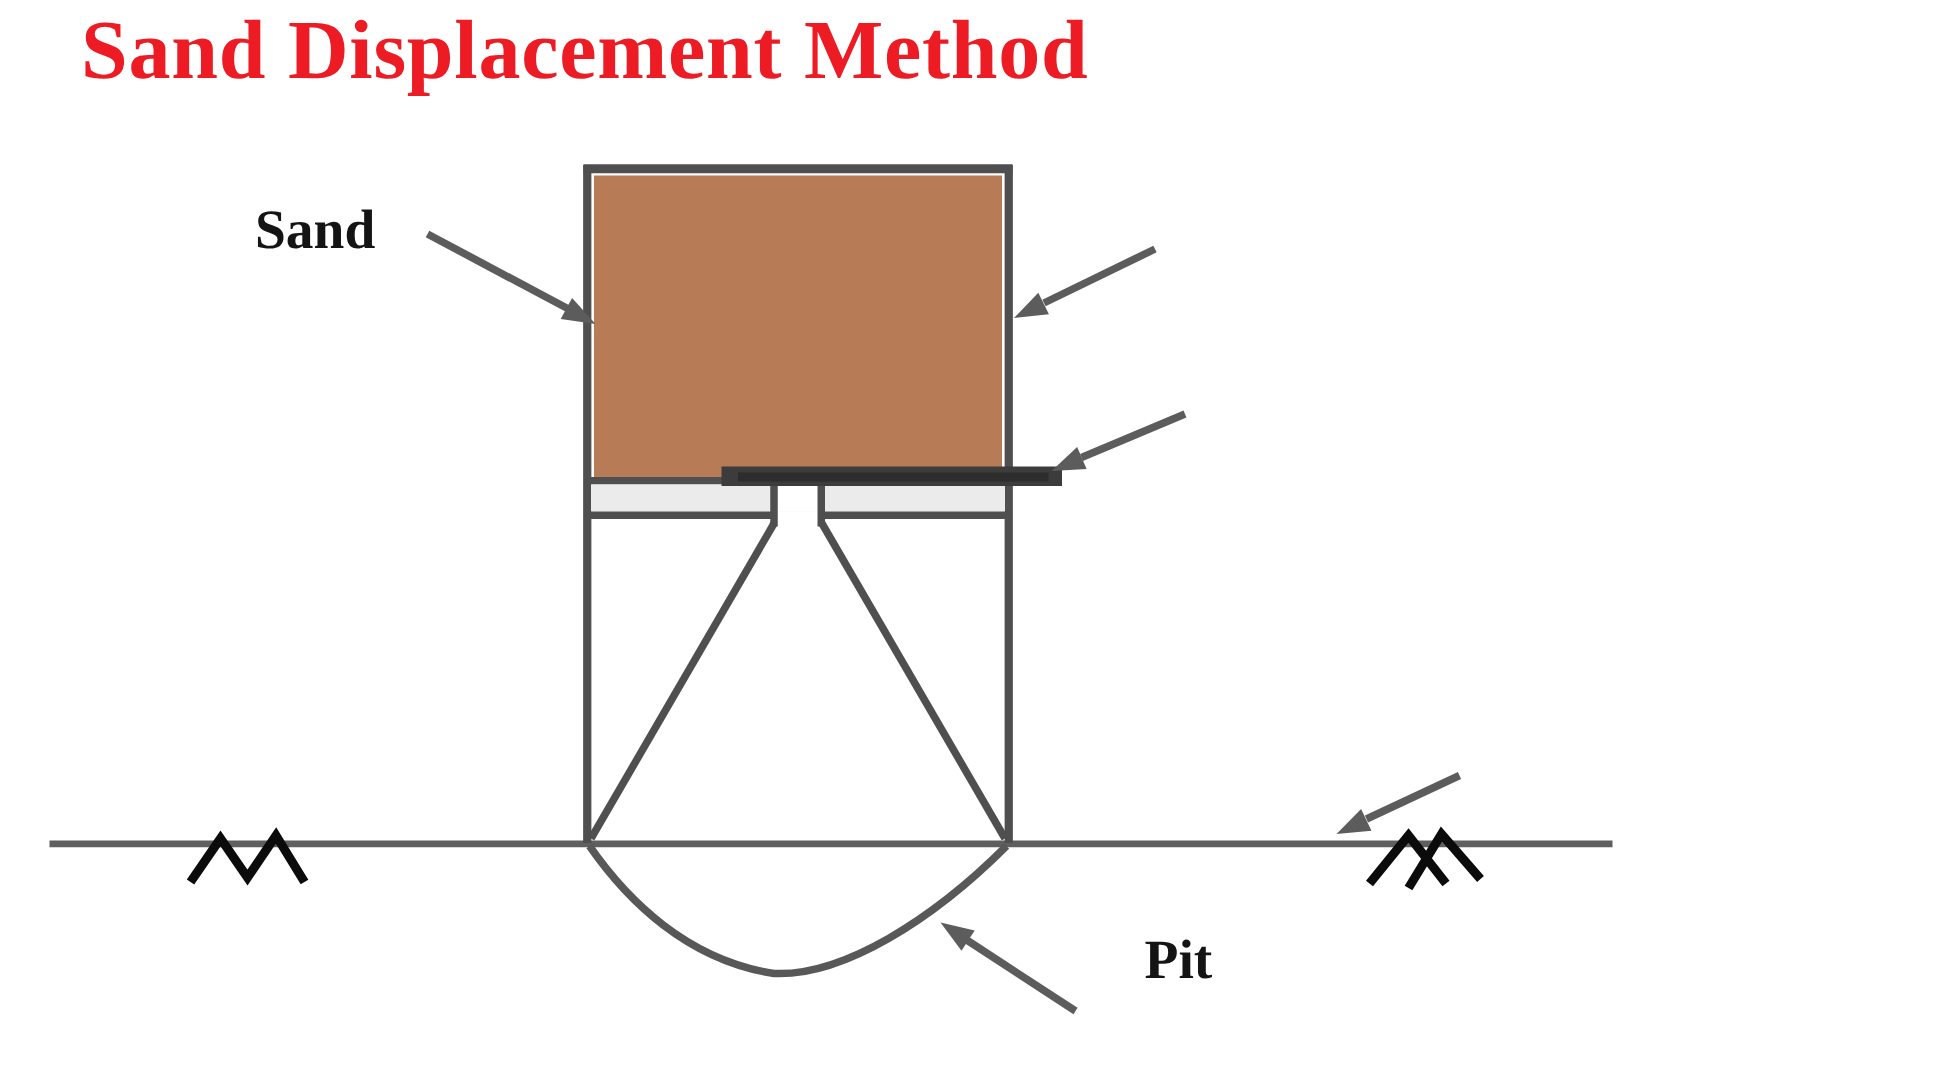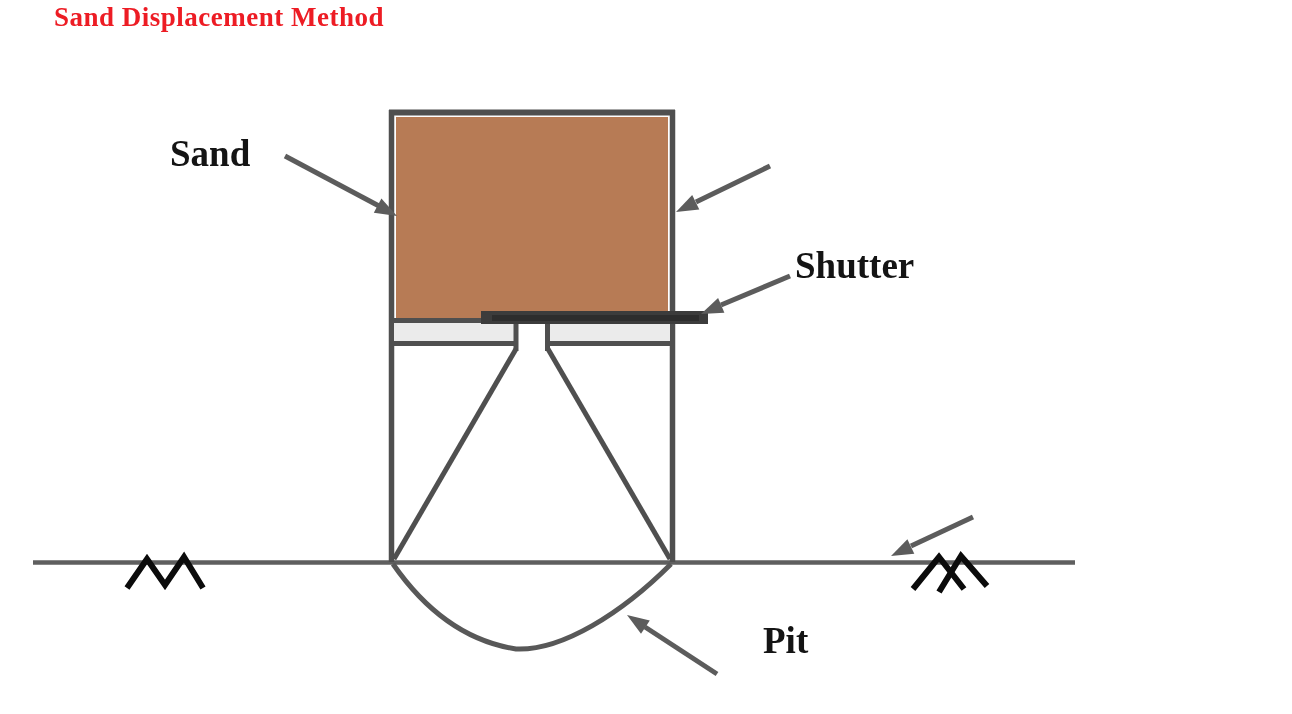--- a/index.html
+++ b/index.html
@@ -17,21 +17,21 @@
   }
   .stage svg {
     position: absolute;
     left: 0;
     top: 0;
   }
   .title {
     position: absolute;
     left: 54px;
     top: 2px;
-    font-size: 27px;
+    font-size: 56px;
     font-weight: bold;
     color: #ED1C24;
     letter-spacing: 0.5px;
     white-space: nowrap;
   }
   .lbl {
     position: absolute;
     font-size: 37px;
     font-weight: bold;
     color: #141414;
@@ -101,16 +101,15 @@
       <polygon points="891,556 907.4,539.3 914.3,553.8" fill="#5C5C5C"></polygon>
     </g>
 
     <g>
       <line x1="717" y1="674" x2="645" y2="627" stroke="#5C5C5C" stroke-width="5"></line>
       <polygon points="627,615 649.8,620.4 641,633.8" fill="#5C5C5C"></polygon>
     </g>
   </svg>
 
   <div class="lbl lbl-sand">Sand</div>
-  <div class="lbl lbl-shutter">Shutter</div>
   <div class="lbl lbl-pit">Pit</div>
 
 </div>
 
 </body></html>

